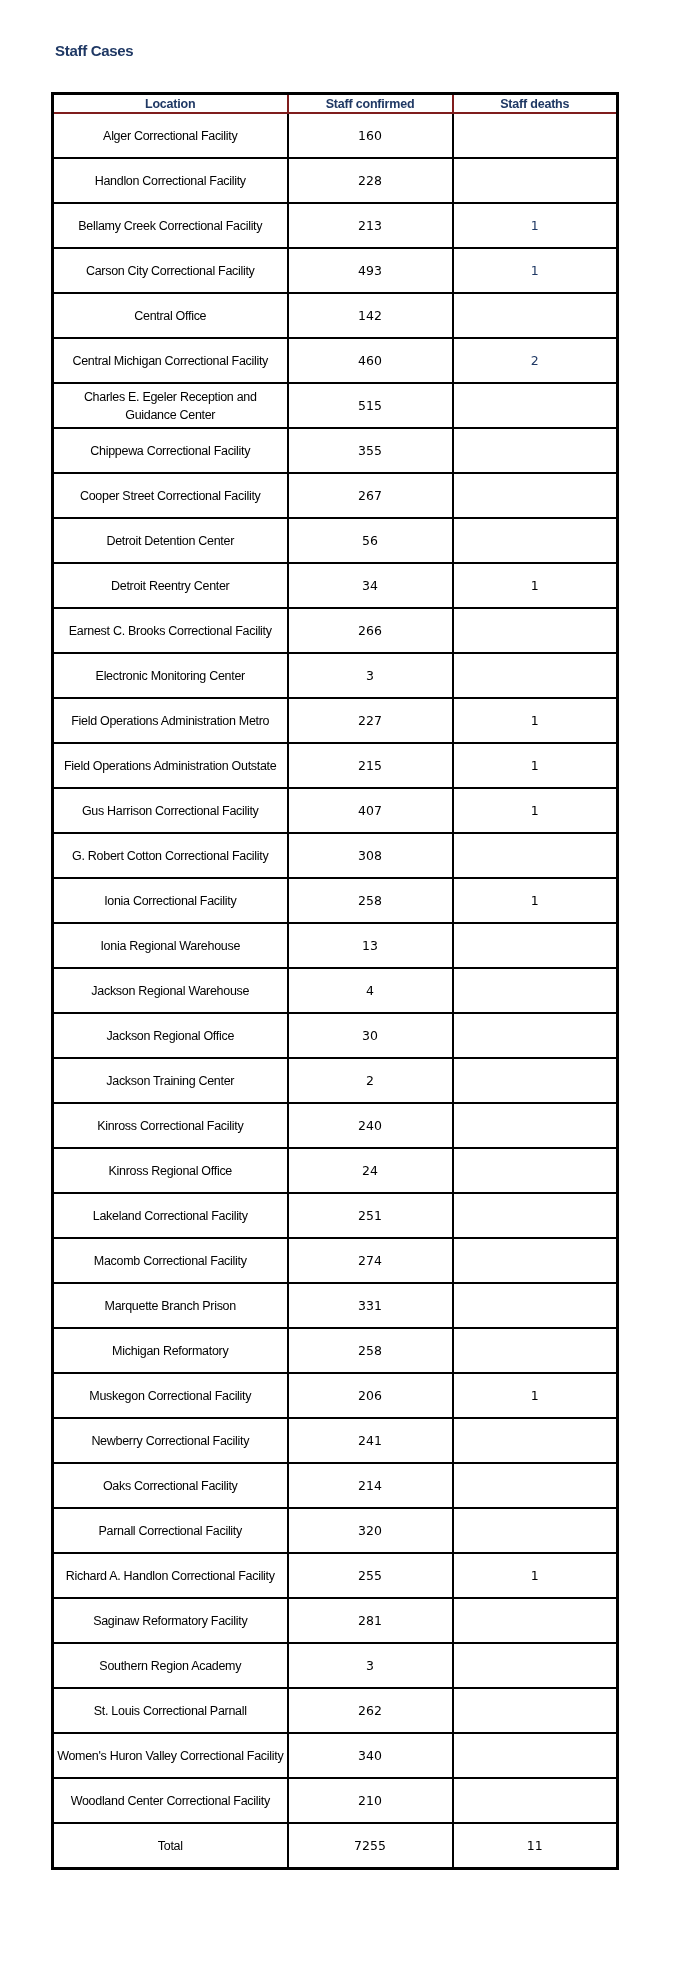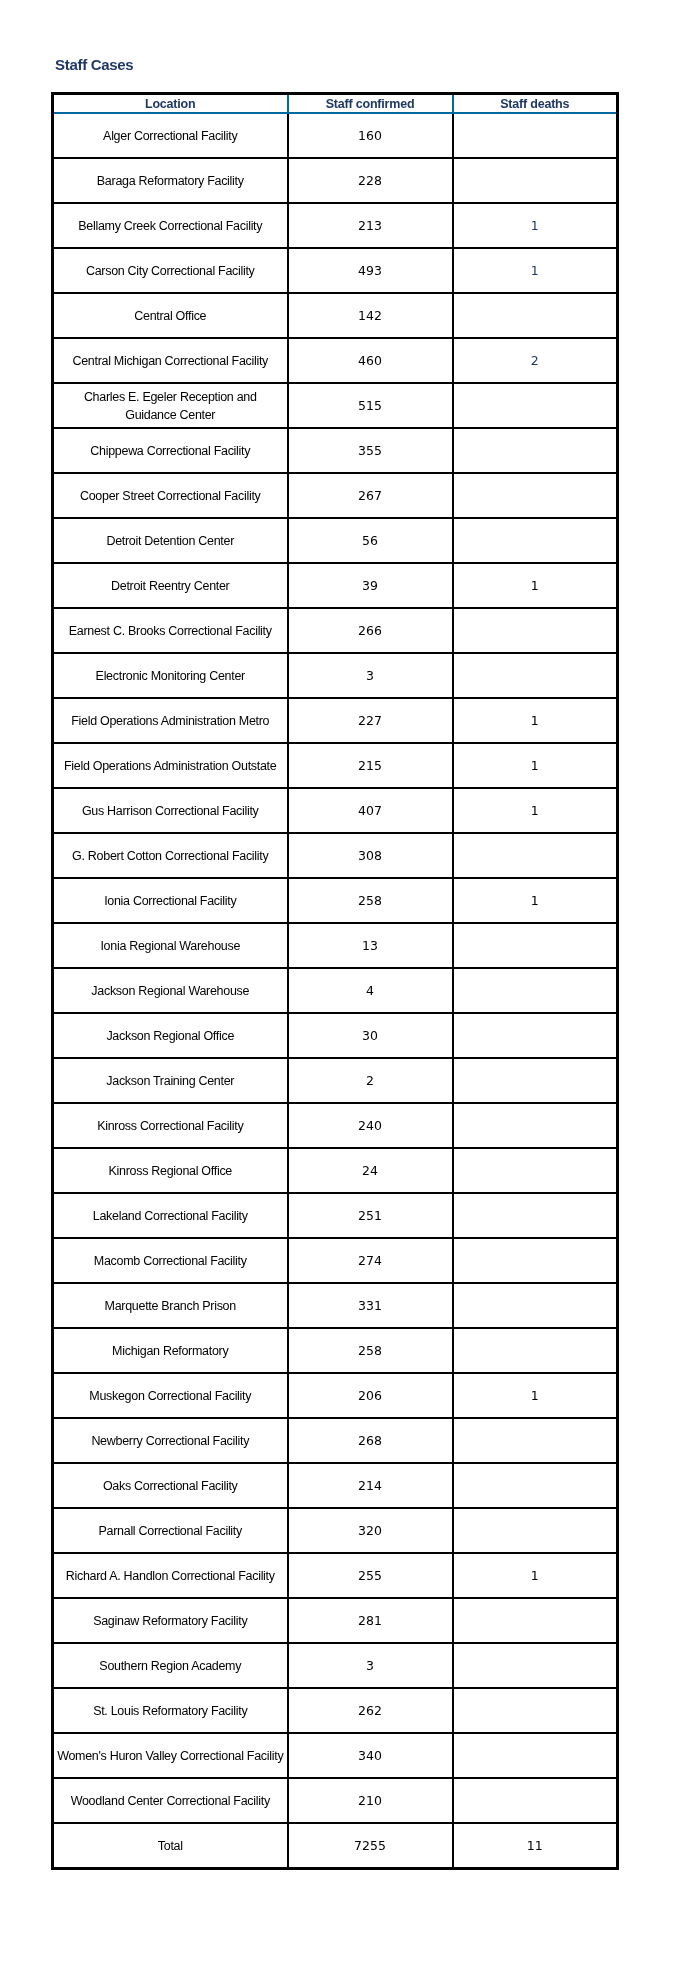--- a/index.html
+++ b/index.html
@@ -10,21 +10,21 @@
     body {
       width: 686px;
       height: 1983px;
       position: relative;
       font-family: "Liberation Sans", sans-serif;
       overflow: hidden;
     }
     .page-title {
       position: absolute;
       left: 55px;
-      top: 56px;
+      top: 42px;
       font-size: 15px;
       font-weight: bold;
       color: #1f3864;
       letter-spacing: -0.3px;
     }
     table.staff-table {
       position: absolute;
       left: 51px;
       top: 92px;
       width: 565px;
@@ -33,21 +33,21 @@
       table-layout: fixed;
     }
     table.staff-table col.c1 { width: 235px; }
     table.staff-table col.c2 { width: 165px; }
     table.staff-table col.c3 { width: 165px; }
     table.staff-table th {
       height: 17px;
       font-size: 12.5px;
       font-weight: bold;
       color: #1f3864;
-      border: 2px solid #0369a1;
+      border: 2px solid #7f1d1d;
       text-align: center;
       vertical-align: middle;
       padding: 0;
       letter-spacing: -0.2px;
     }
     table.staff-table td {
       height: 43px;
       border: 2px solid #000;
       text-align: center;
       vertical-align: middle;
@@ -85,21 +85,21 @@
       <th>Staff deaths</th>
     </tr>
   </thead>
   <tbody id="table-body">
       <tr>
         <td class="loc">Alger Correctional Facility</td>
         <td class="num">160</td>
         <td class="deaths"></td>
       </tr>
       <tr>
-        <td class="loc">Baraga Reformatory Facility</td>
+        <td class="loc">Handlon Correctional Facility</td>
         <td class="num">228</td>
         <td class="deaths"></td>
       </tr>
       <tr>
         <td class="loc">Bellamy Creek Correctional Facility</td>
         <td class="num">213</td>
         <td class="deaths blue">1</td>
       </tr>
       <tr>
         <td class="loc">Carson City Correctional Facility</td>
@@ -131,21 +131,21 @@
         <td class="num">267</td>
         <td class="deaths"></td>
       </tr>
       <tr>
         <td class="loc">Detroit Detention Center</td>
         <td class="num">56</td>
         <td class="deaths"></td>
       </tr>
       <tr>
         <td class="loc">Detroit Reentry Center</td>
-        <td class="num">39</td>
+        <td class="num">34</td>
         <td class="deaths">1</td>
       </tr>
       <tr>
         <td class="loc">Earnest C. Brooks Correctional Facility</td>
         <td class="num">266</td>
         <td class="deaths"></td>
       </tr>
       <tr>
         <td class="loc">Electronic Monitoring Center</td>
         <td class="num">3</td>
@@ -226,21 +226,21 @@
         <td class="num">258</td>
         <td class="deaths"></td>
       </tr>
       <tr>
         <td class="loc">Muskegon Correctional Facility</td>
         <td class="num">206</td>
         <td class="deaths">1</td>
       </tr>
       <tr>
         <td class="loc">Newberry Correctional Facility</td>
-        <td class="num">268</td>
+        <td class="num">241</td>
         <td class="deaths"></td>
       </tr>
       <tr>
         <td class="loc">Oaks Correctional Facility</td>
         <td class="num">214</td>
         <td class="deaths"></td>
       </tr>
       <tr>
         <td class="loc">Parnall Correctional Facility</td>
         <td class="num">320</td>
@@ -255,21 +255,21 @@
         <td class="loc">Saginaw Reformatory Facility</td>
         <td class="num">281</td>
         <td class="deaths"></td>
       </tr>
       <tr>
         <td class="loc">Southern Region Academy</td>
         <td class="num">3</td>
         <td class="deaths"></td>
       </tr>
       <tr>
-        <td class="loc">St. Louis Reformatory Facility</td>
+        <td class="loc">St. Louis Correctional Parnall</td>
         <td class="num">262</td>
         <td class="deaths"></td>
       </tr>
       <tr>
         <td class="loc">Women's Huron Valley Correctional Facility</td>
         <td class="num">340</td>
         <td class="deaths"></td>
       </tr>
       <tr>
         <td class="loc">Woodland Center Correctional Facility</td>

